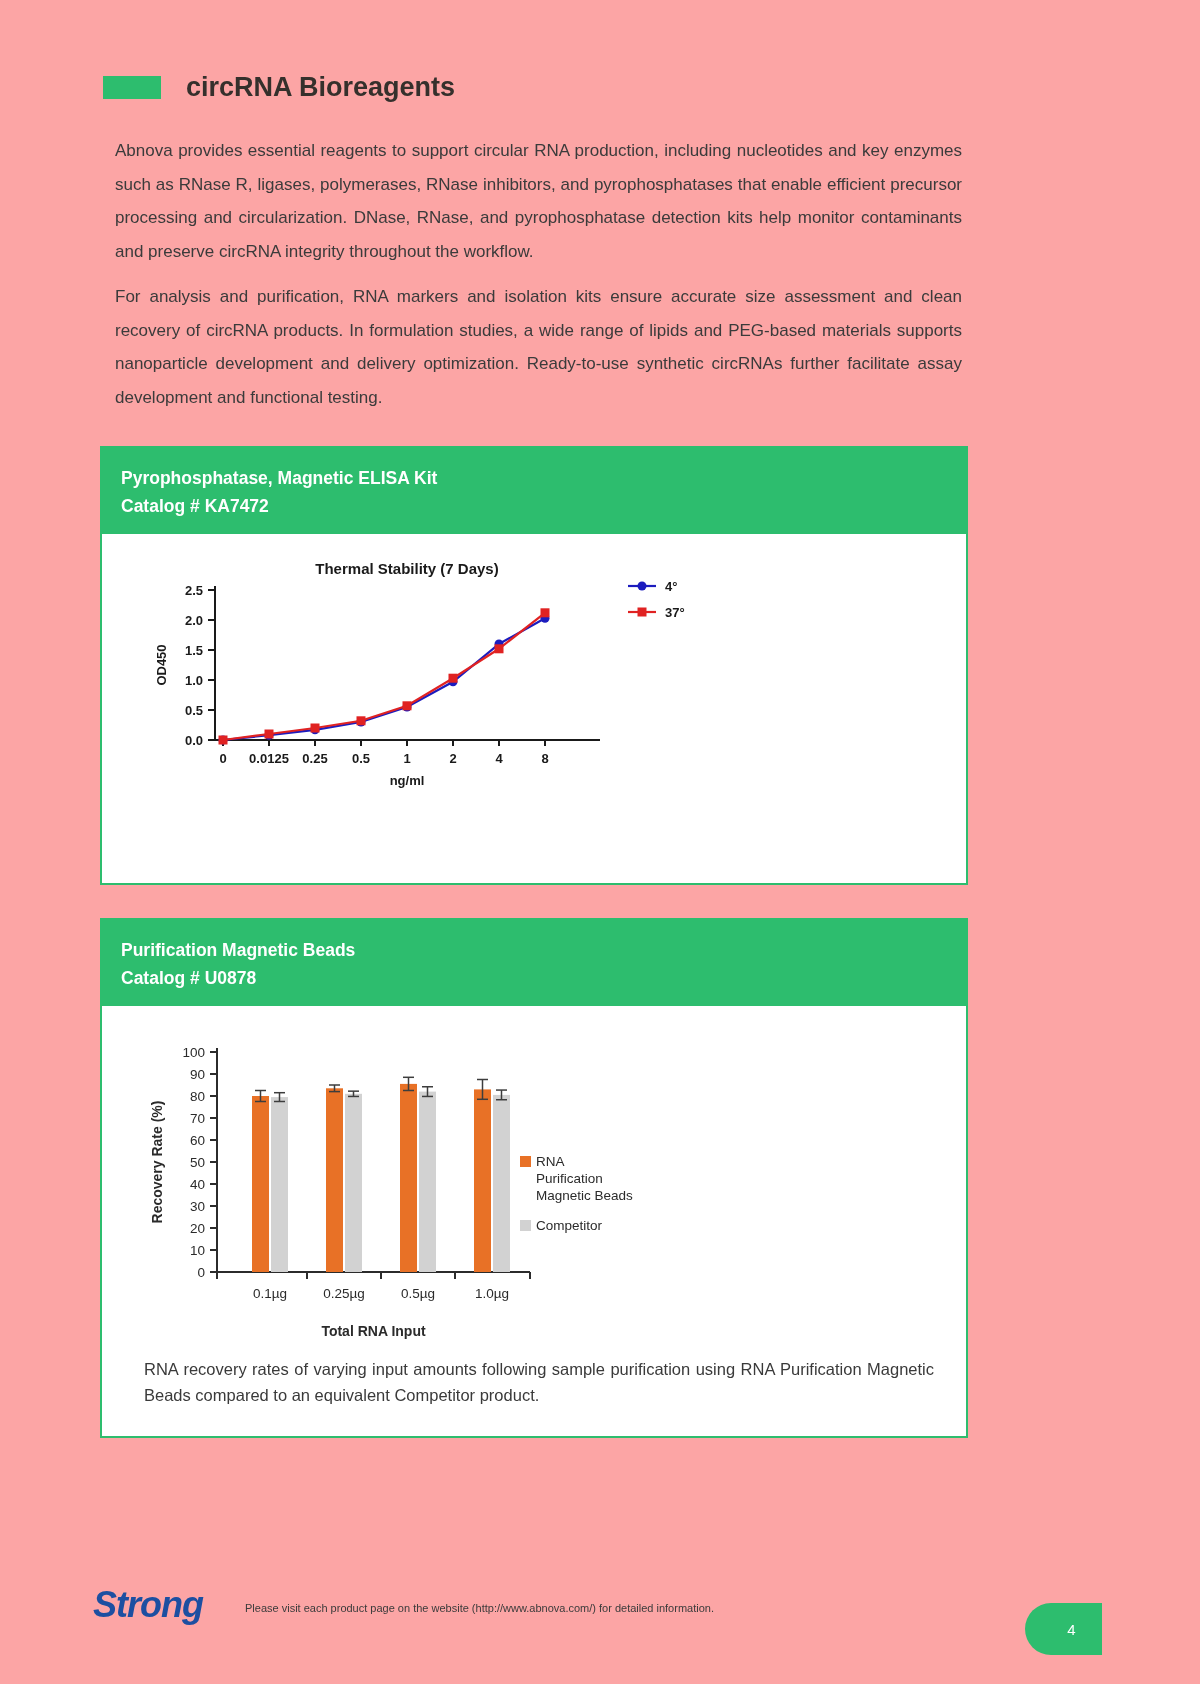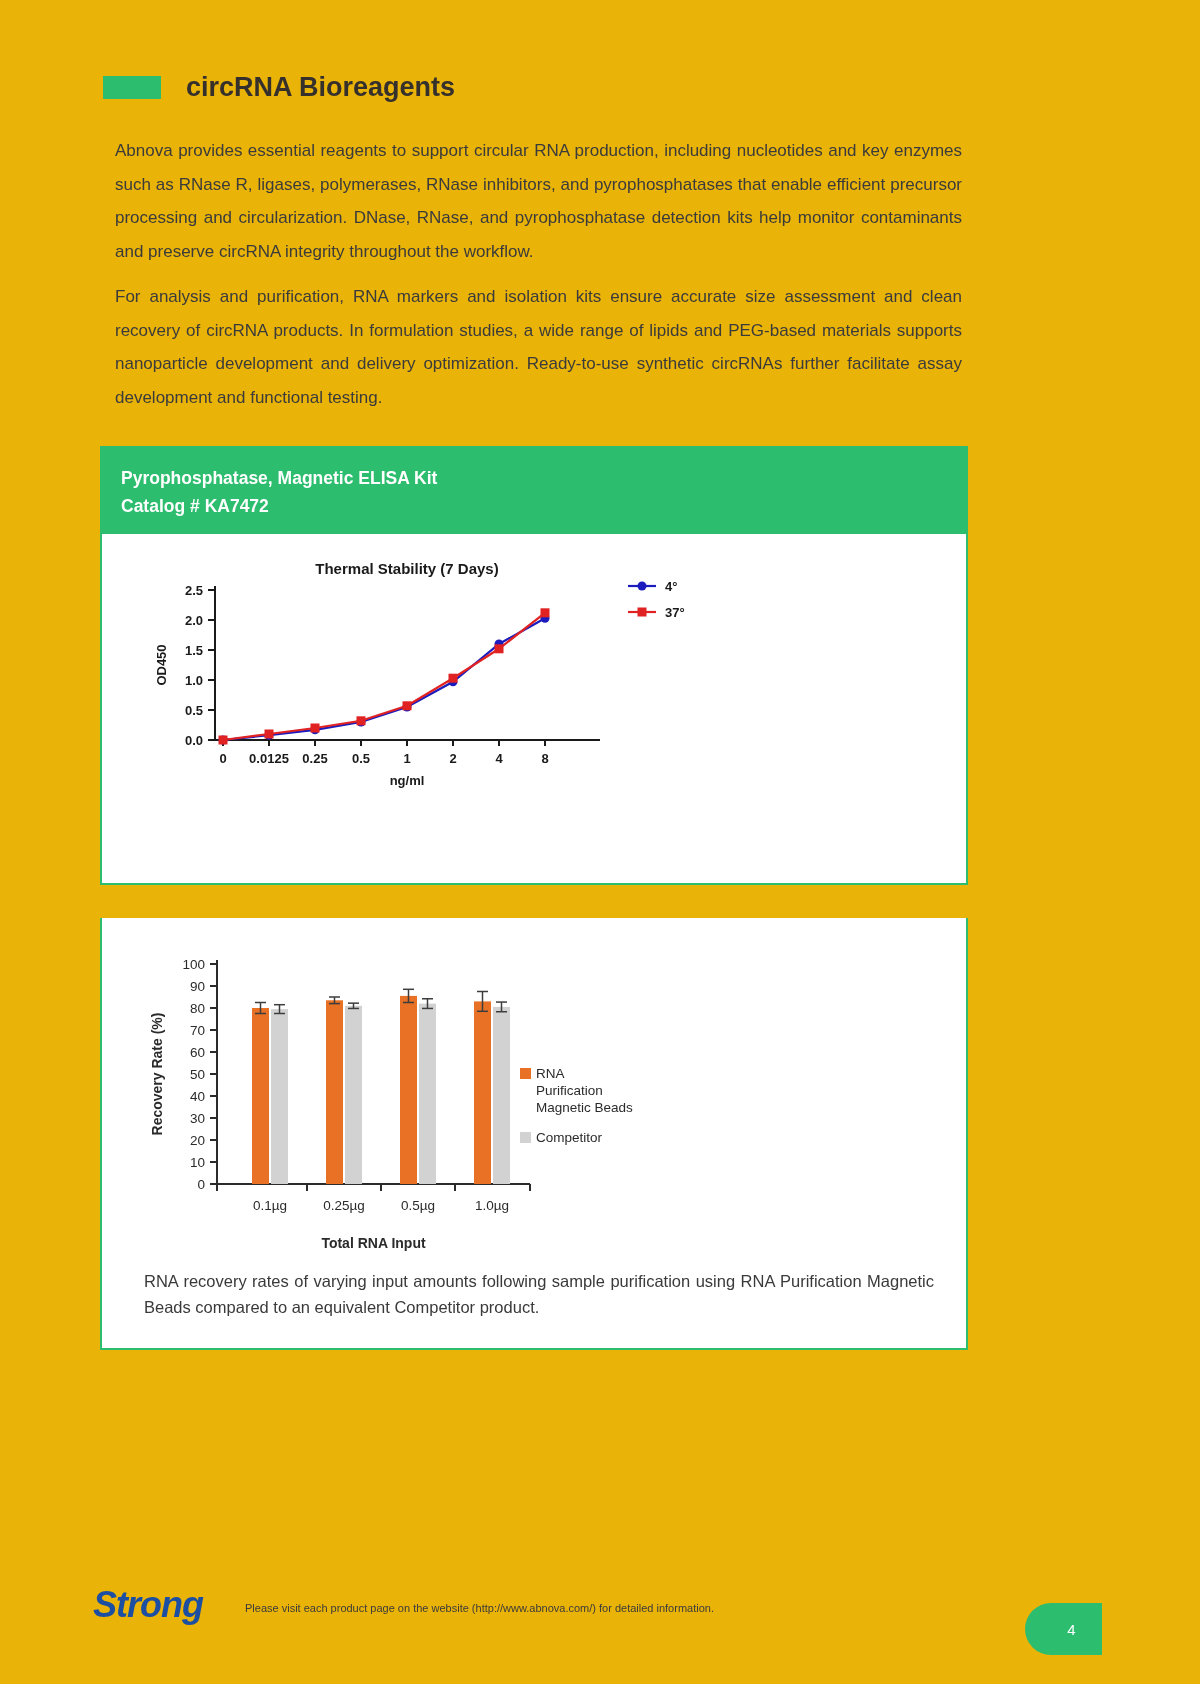--- a/index.html
+++ b/index.html
@@ -1,18 +1,18 @@
 <!DOCTYPE html>
 <html><head>
 <meta charset="utf-8">
 <style>
   * { margin:0; padding:0; box-sizing:border-box; }
   html, body { background:#ffffff; }
   .page {
-    position:relative; width:1200px; height:1684px; background:#eab308;
+    position:relative; width:1200px; height:1684px; background:#fca5a5;
     font-family:"Liberation Sans","DejaVu Sans",sans-serif; color:#3b3b3b; overflow:hidden;
   }
   .doc-header { position:absolute; left:103px; top:72px; display:flex; align-items:center; }
   .accent-bar { width:58px; height:23px; background:#2dbd6e; display:inline-block; }
   .doc-title { font-size:27px; font-weight:bold; color:#35302c; margin-left:25px; }
   .intro { position:absolute; left:103px; top:122px; width:871px; }
   .body-text { font-size:17px; line-height:33.5px; text-align:justify; color:#3b3b3b; margin:12px; }
   .body-text + .body-text { margin-top:2px; }
 
   .product-box { position:absolute; left:100px; width:868px; }
@@ -127,20 +127,24 @@
             <text x="535" y="42.5" font-size="13" font-weight="bold" fill="#1a1a1a">4°</text>
             <line x1="498" y1="64" x2="526" y2="64" stroke="#e02222" stroke-width="2.2"></line>
             <rect x="507.5" y="59.5" width="9" height="9" fill="#e02222"></rect>
             <text x="535" y="68.5" font-size="13" font-weight="bold" fill="#1a1a1a">37°</text>
           </g>
         </svg>
     </div>
   </section>
 
   <section class="product-box box2">
+    <div class="box-header">
+      <div class="bh-line">Purification Magnetic Beads</div>
+      <div class="bh-line">Catalog # U0878</div>
+    </div>
     <div class="box-body">
       <svg id="bar-chart" class="bar-chart-svg" width="660" height="330" viewBox="0 0 660 330">
           <g>
             <line x1="85" y1="26" x2="85" y2="251" stroke="#2b2b2b" stroke-width="2"></line>
             <line x1="84" y1="250" x2="398" y2="250" stroke="#2b2b2b" stroke-width="2"></line>
             <line x1="78" y1="250" x2="85" y2="250" stroke="#2b2b2b" stroke-width="2"></line>
             <text x="73" y="255" text-anchor="end" font-size="13.5" fill="#2b2b2b">0</text>
             <line x1="78" y1="228" x2="85" y2="228" stroke="#2b2b2b" stroke-width="2"></line>
             <text x="73" y="233" text-anchor="end" font-size="13.5" fill="#2b2b2b">10</text>
             <line x1="78" y1="206" x2="85" y2="206" stroke="#2b2b2b" stroke-width="2"></line>

